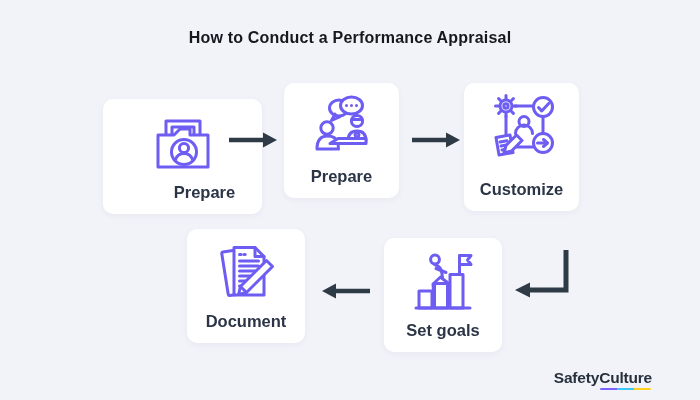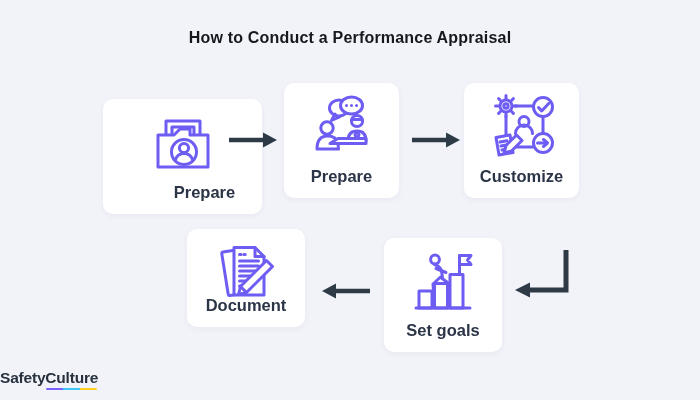--- a/index.html
+++ b/index.html
@@ -19,21 +19,21 @@
     display:flex; flex-direction:column; align-items:center;
     justify-content:flex-end;
   }
   .card .icon-wrap { position:absolute; top:8px; left:50%; transform:translateX(-50%); }
   .card .label {
     font-size:16.5px; font-weight:bold; color:#2B3547; padding-bottom:12px;
     white-space:nowrap;
   }
   .arrow { position:absolute; }
   .logo {
-    position:absolute; top:369px; left:0; width:652px; text-align:left;
+    position:absolute; top:369px; left:0; width:652px; text-align:right;
     font-size:15.5px; font-weight:bold; color:#27313D; letter-spacing:-0.2px;
   }
   .logo .culture { position:relative; display:inline-block; }
   .logo .culture .bar {
     position:absolute; left:1px; right:1px; bottom:-3px; height:2.5px; border-radius:1px;
     background:linear-gradient(90deg,#7B61FF 0%,#7B61FF 34%,#3EC6F5 34%,#3EC6F5 67%,#FFD020 67%,#FFD020 100%);
   }
   svg.icon { display:block; }
 </style>
 </head>
@@ -85,21 +85,21 @@
     <span class="label">Prepare</span>
   </div>
 
   <span class="arrow" style="left:411px;top:131px;">
     <svg width="50" height="18" viewBox="0 0 50 18">
       <path d="M1 9 H36" stroke="#2E3A45" stroke-width="4.6"></path>
       <path d="M35 1.5 L49 9 L35 16.5 Z" fill="#2E3A45"></path>
     </svg>
   </span>
 
-  <div class="card" style="left:464px;top:83px;width:115px;height:115px;">
+  <div class="card" style="left:464px;top:83px;width:115px;height:128px;">
     <span class="icon-wrap">
       <svg class="icon" width="72" height="72" viewBox="0 0 72 72" fill="none" stroke="#6E5DF2" stroke-width="3" stroke-linecap="round" stroke-linejoin="round">
         <path d="M29 15 H47"></path>
           <path d="M20 25 V45"></path>
           <path d="M57 26 V42"></path>
           <path d="M29 56 H47"></path>
         <circle cx="20" cy="15" r="6" fill="#FFFFFF"></circle>
         <circle cx="20" cy="15" r="2.2"></circle>
         <path d="M27.5 15 h3"></path>
           <path d="M25.3 20.3 l2.1 2.1"></path>
@@ -152,21 +152,21 @@
     <span class="label">Set goals</span>
   </div>
 
   <span class="arrow" style="left:321px;top:282px;">
     <svg width="50" height="18" viewBox="0 0 50 18">
       <path d="M14 9 H49" stroke="#2E3A45" stroke-width="4.6"></path>
       <path d="M15 1.5 L1 9 L15 16.5 Z" fill="#2E3A45"></path>
     </svg>
   </span>
 
-  <div class="card" style="left:187px;top:229px;width:118px;height:98px;align-items:center;">
+  <div class="card" style="left:187px;top:229px;width:118px;height:114px;align-items:center;">
     <span class="icon-wrap">
       <svg class="icon" width="72" height="72" viewBox="0 0 72 72" fill="none" stroke="#6E5DF2" stroke-width="3" stroke-linecap="round" stroke-linejoin="round">
         <g transform="rotate(-9 28 36)">
             <rect x="15" y="13" width="29" height="44" rx="1.5" fill="#FFFFFF"></rect>
           </g>
         <path d="M24 10.5 h21 l9 9 V58 H24 Z" fill="#FFFFFF"></path>
         <path d="M45 10.5 V19.5 h9"></path>
         <path d="M29.5 17.5 h1.6"></path>
           <path d="M34 17.5 h1.2"></path>
         <path d="M29.5 24 h19"></path>

